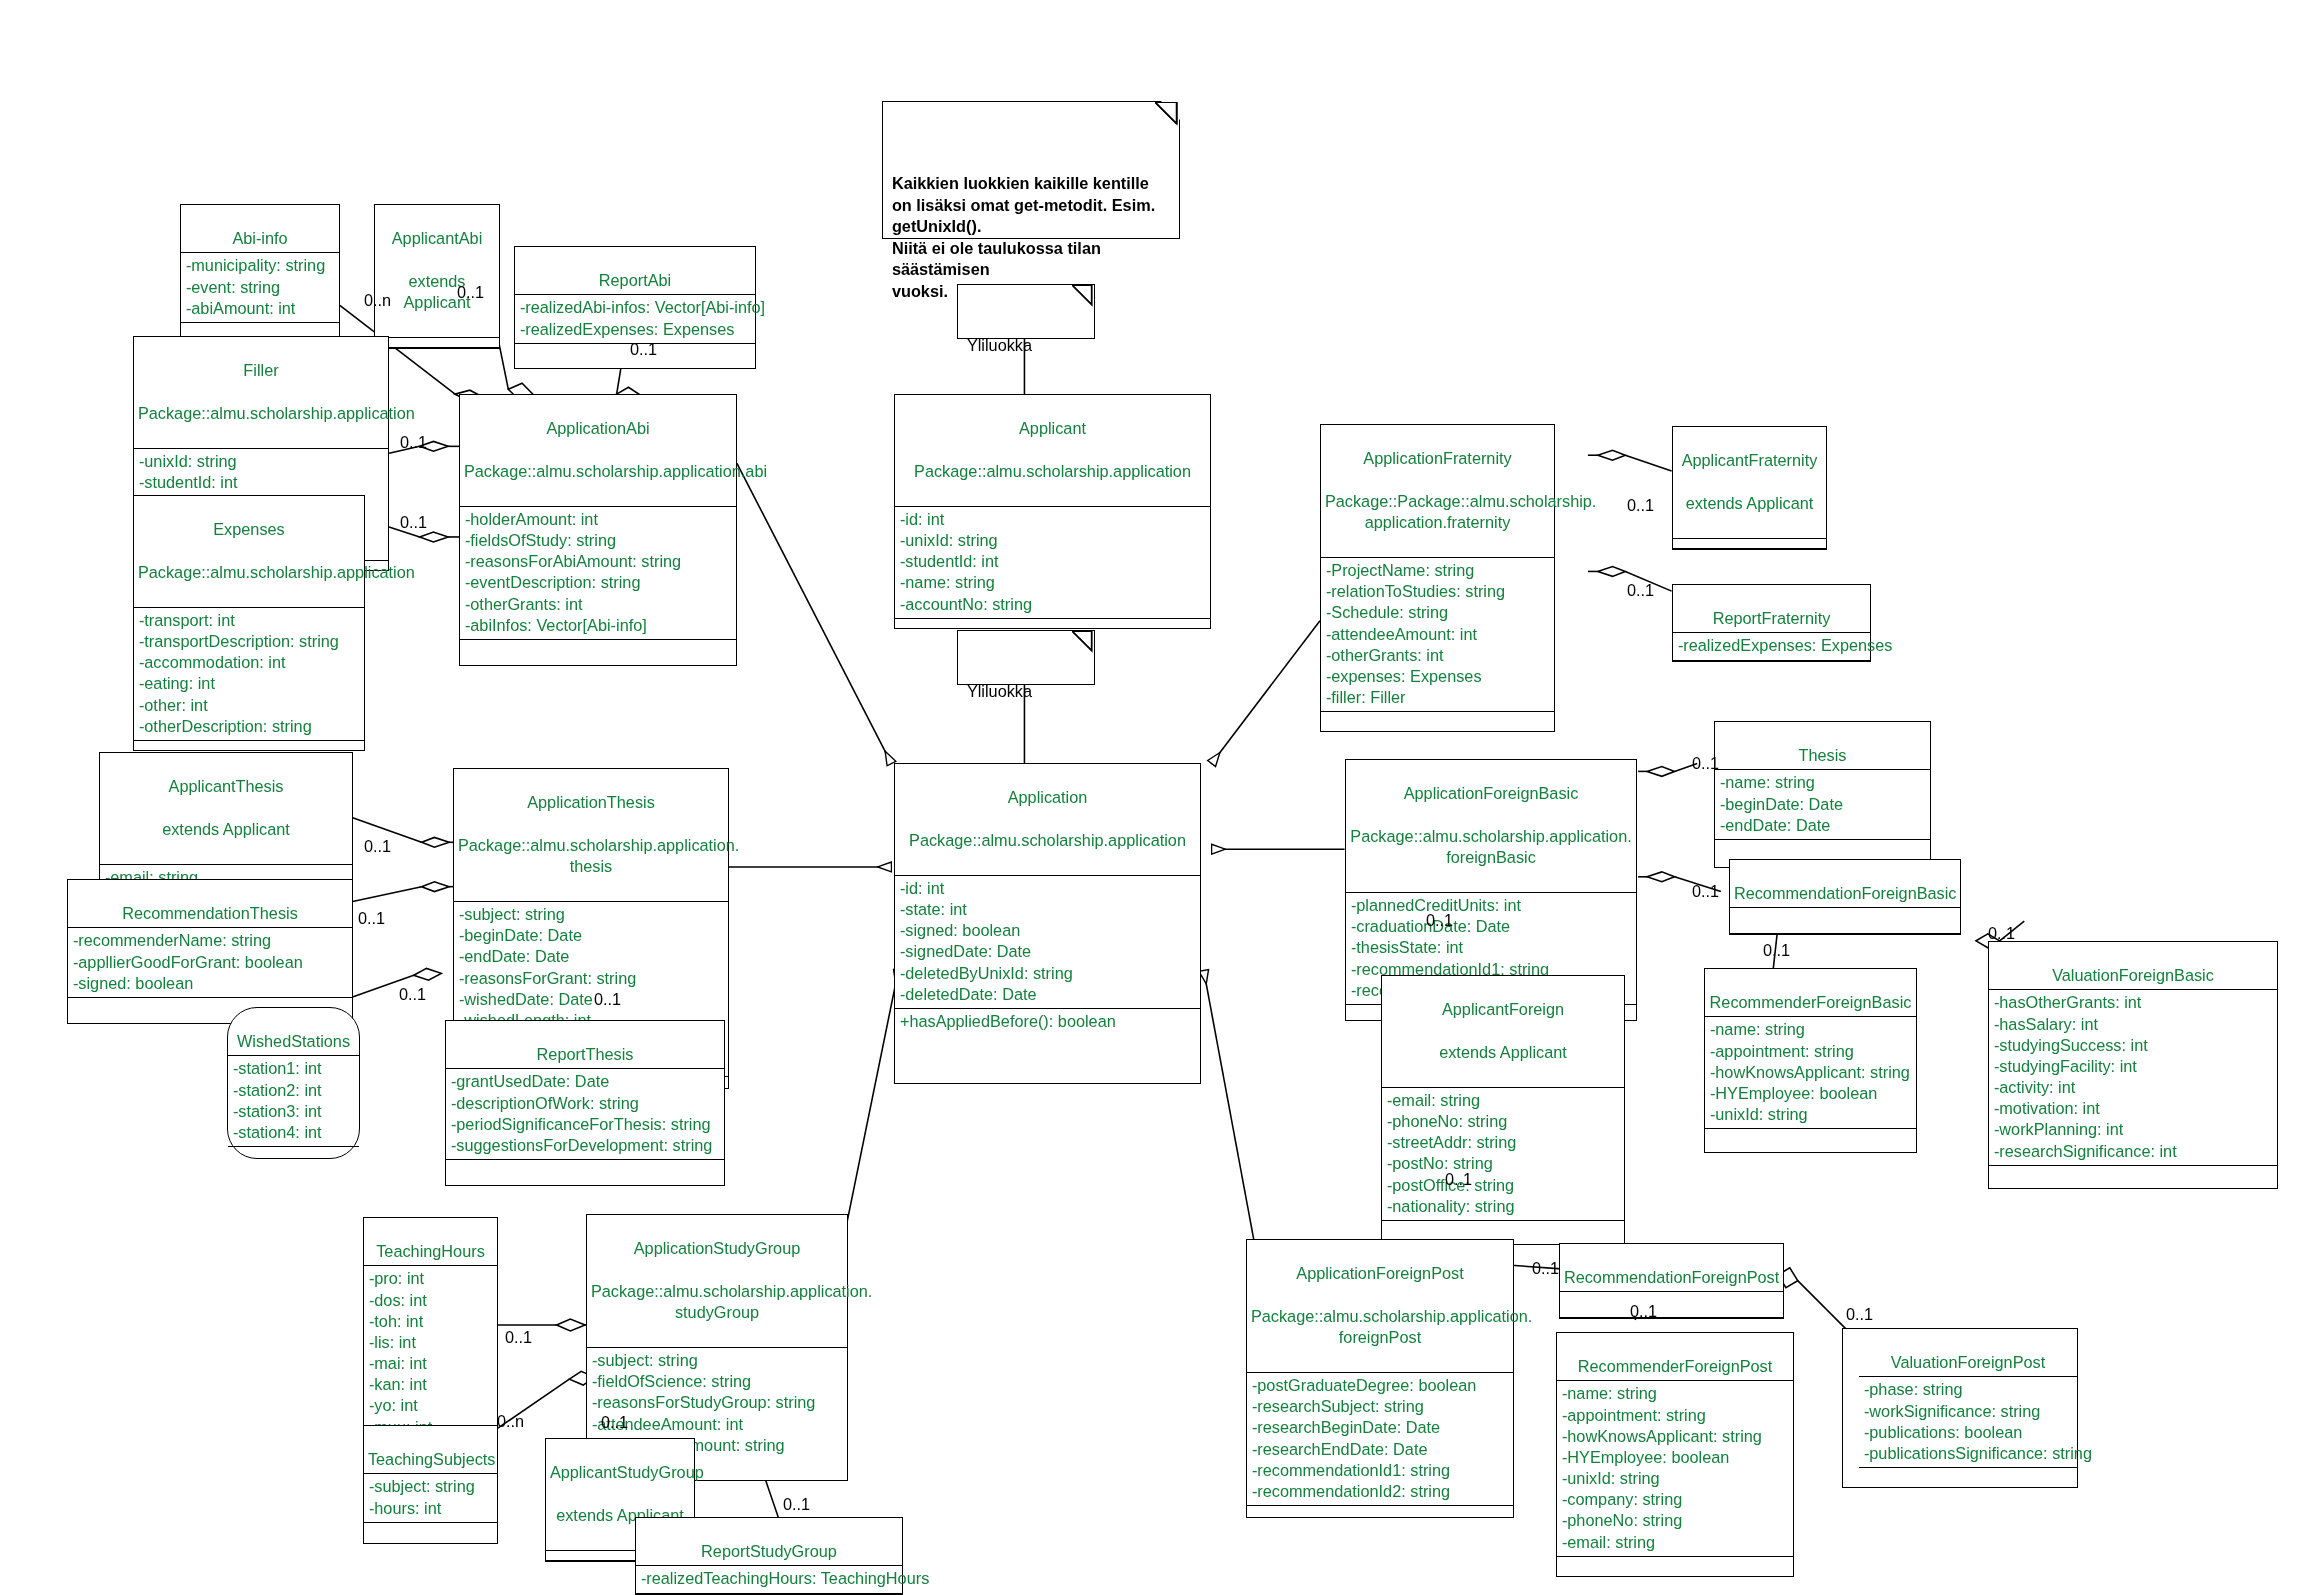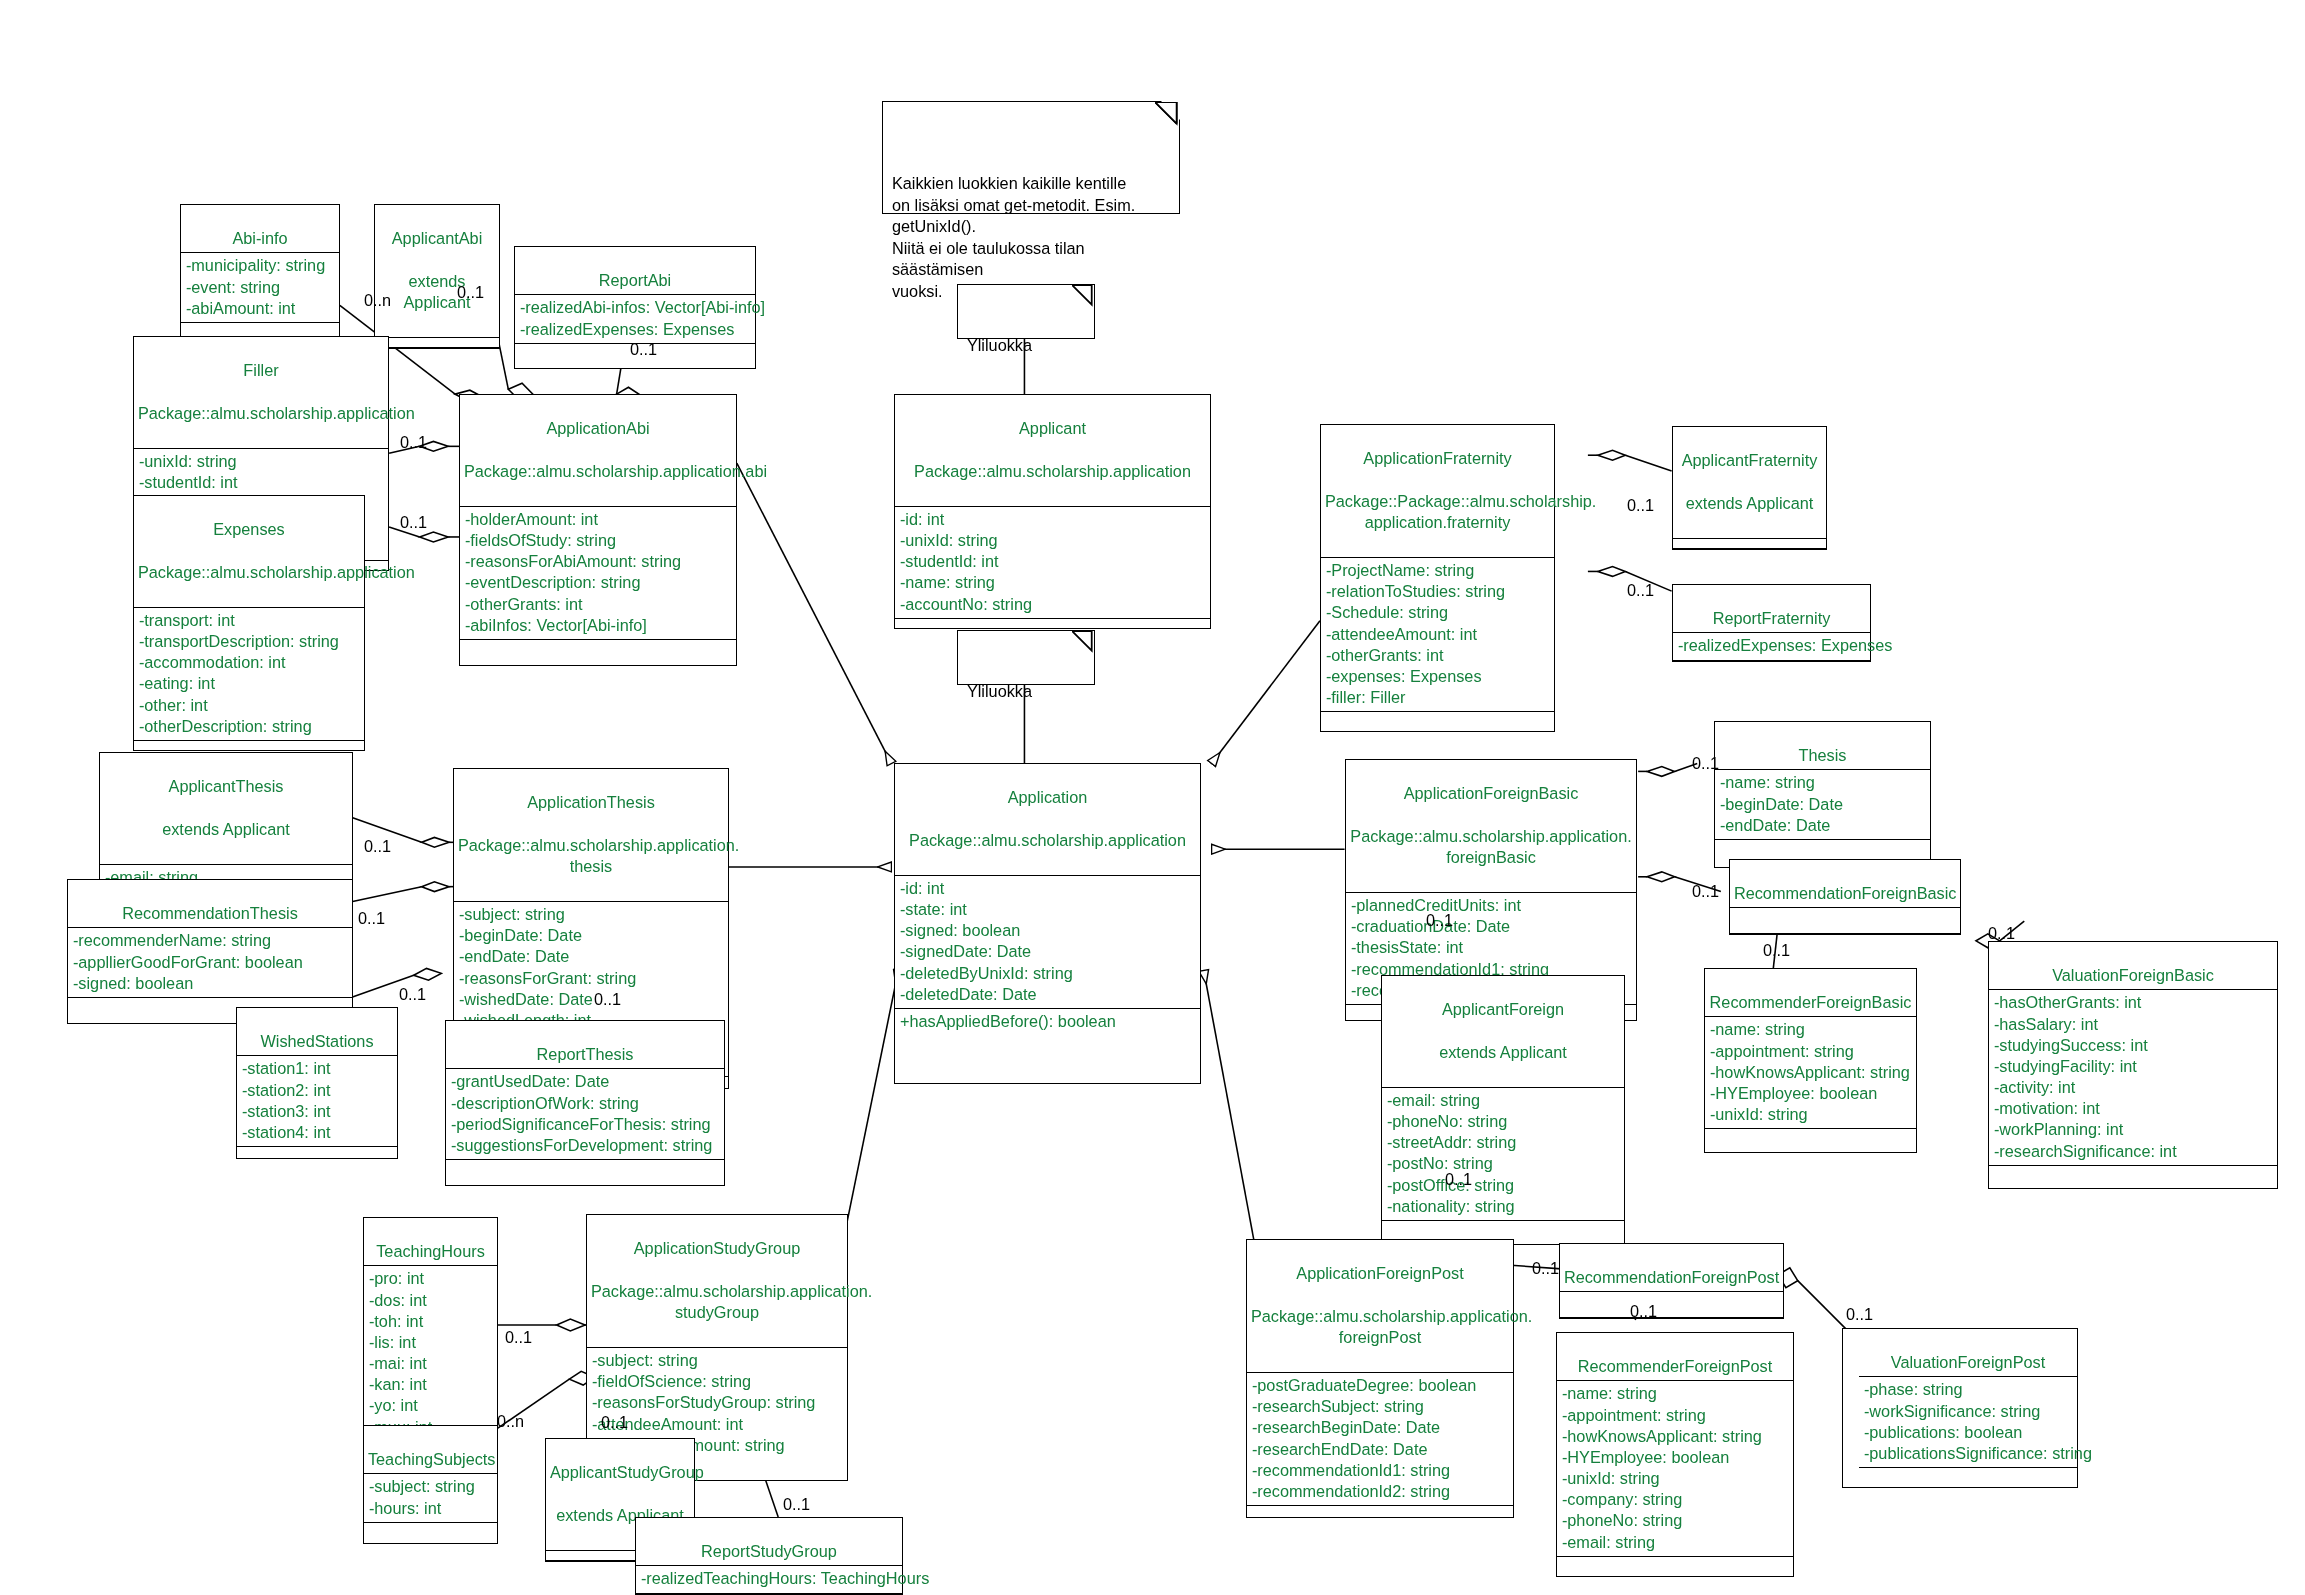--- a/index.html
+++ b/index.html
@@ -185,21 +185,21 @@
       <path d="M 1515 1283 L 1503 1277 L 1490 1283 L 1503 1289 z" fill="#ffffff"></path>
 
       <line x1="1660" y1="1340" x2="1675" y2="1300"></line>
       <path d="M 1675 1300 L 1683 1288 L 1695 1296 L 1687 1308 z" fill="#ffffff"></path>
 
       <line x1="1880" y1="1355" x2="1825" y2="1300"></line>
       <path d="M 1825 1300 L 1817 1287 L 1805 1294 L 1813 1307 z" fill="#ffffff"></path>
     </g>
   </svg>
 
-  <div class="note" style="left:882px; top:101px; width:298px; height:113px;">
+  <div class="note" style="left:882px; top:101px; width:298px; height:138px;font-weight:bold;">
     <div class="foldcut"></div>
     <svg style="position:absolute;top:0;right:0;width:23.6px;height:23.6px;" viewBox="0 0 24 24" width="23.6" height="23.6">
       <path d="M 0 0 L 22 22 M 22 22 L 22 0" stroke="#000" stroke-width="1.8" fill="none"></path>
       <path d="M 0 0 L 22 22 L 22 0 z" fill="#ffffff" stroke="#000" stroke-width="1.8"></path>
     </svg>
     <span>Kaikkien luokkien kaikille kentille
 on lisäksi omat get-metodit. Esim. getUnixId().
 Niitä ei ole taulukossa tilan säästämisen
 vuoksi.</span>
   </div>
@@ -382,21 +382,21 @@
       <div>-endDate: Date</div>
       <div>-reasonsForGrant: string</div>
       <div>-wishedDate: Date</div>
       <div>-wishedLength: int</div>
       <div>-reasonsForStations: string</div>
       <div>-recommendationId: string</div>
     </div>
     <div class="ops" style="min-height:5.9px;"></div>
   </div>
 
-  <div class="uml" style="left:236px; top:1007px; width:162px;">
+  <div class="uml" style="left:227px; top:1007px; width:133px;border-radius:30px;">
     <div class="hdr">
       <span>WishedStations</span>
     </div>
     <div class="attrs">
       <div>-station1: int</div>
       <div>-station2: int</div>
       <div>-station3: int</div>
       <div>-station4: int</div>
     </div>
     <div class="ops" style="min-height:5.9px;"></div>

